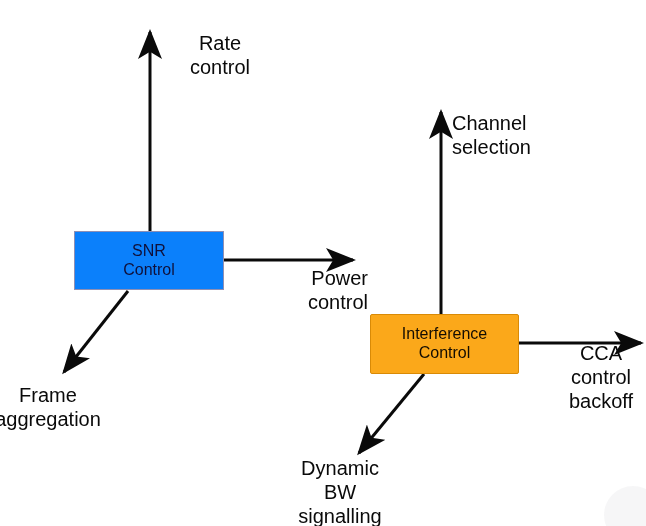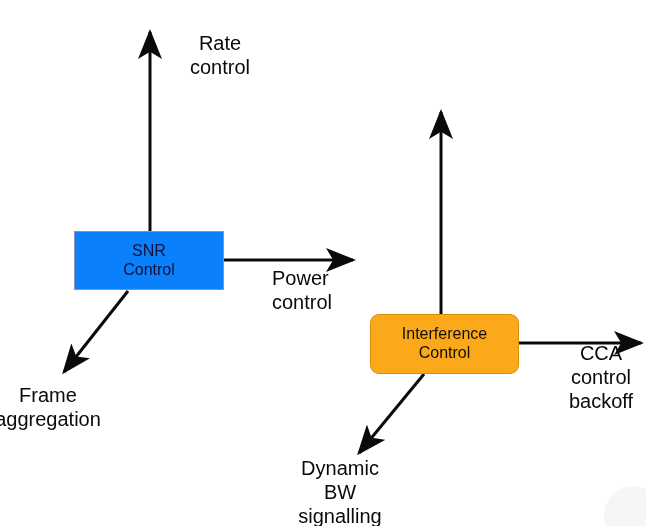--- a/index.html
+++ b/index.html
@@ -43,21 +43,21 @@
     border: 1px solid #8e8fb4;
     color: #10103a;
   }
   #box-interference {
     left: 370px;
     top: 314px;
     width: 149px;
     height: 60px;
     background: #fba81a;
     border: 1px solid #d98a06;
-    border-radius: 9px;
+    border-radius: 2px;
     color: #140d02;
   }
   .edge-label {
     position: absolute;
     font-size: 20px;
     color: #0a0a0a;
     line-height: 1.2;
     white-space: pre-line;
   }
   #label-rate {
@@ -69,21 +69,21 @@
   #label-frame {
     left: -12px;
     top: 383px;
     width: 120px;
     text-align: center;
   }
   #label-power {
     left: 272px;
     top: 266px;
     width: 96px;
-    text-align: left;
+    text-align: right;
   }
   #label-channel {
     left: 452px;
     top: 111px;
     width: 150px;
     text-align: left;
   }
   #label-dynamic {
     left: 277px;
     top: 456px;
@@ -140,20 +140,22 @@
 
   <div class="edge-label" id="label-rate">Rate
 control</div>
 
   <div class="edge-label" id="label-frame">Frame
 aggregation</div>
 
   <div class="edge-label" id="label-power">Power
 control</div>
 
+  <div class="edge-label" id="label-channel">Channel
+selection</div>
 
   <div class="edge-label" id="label-dynamic">Dynamic
 BW
 signalling</div>
 
   <div class="edge-label" id="label-cca">CCA
 control
 backoff</div>
 
   <div id="watermark-blob"></div>

